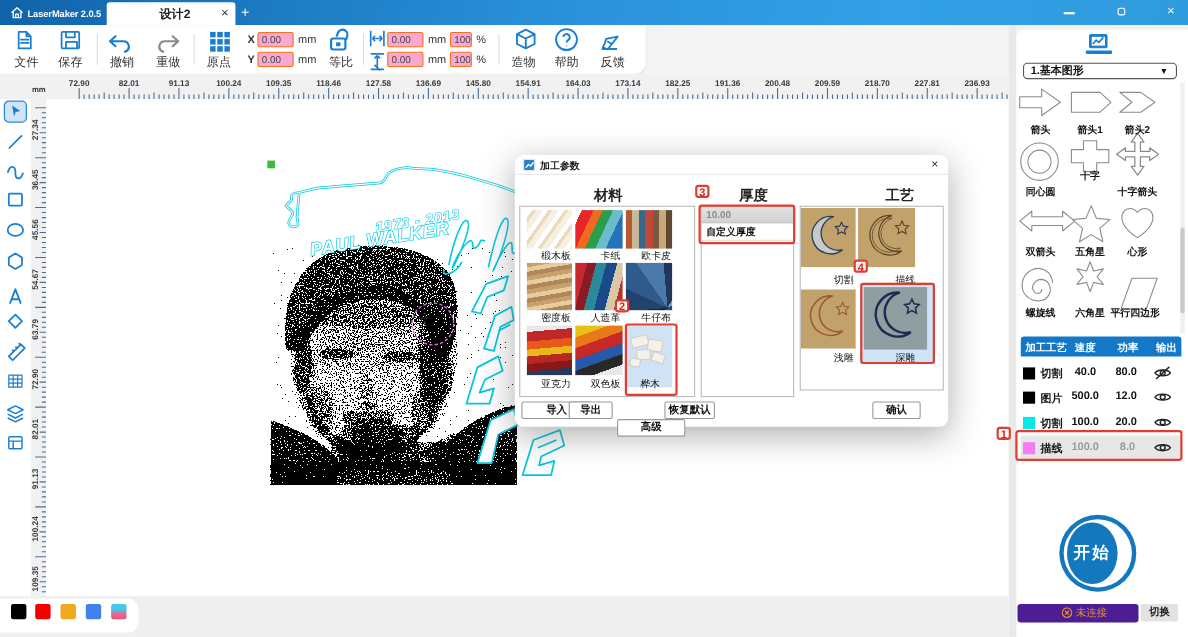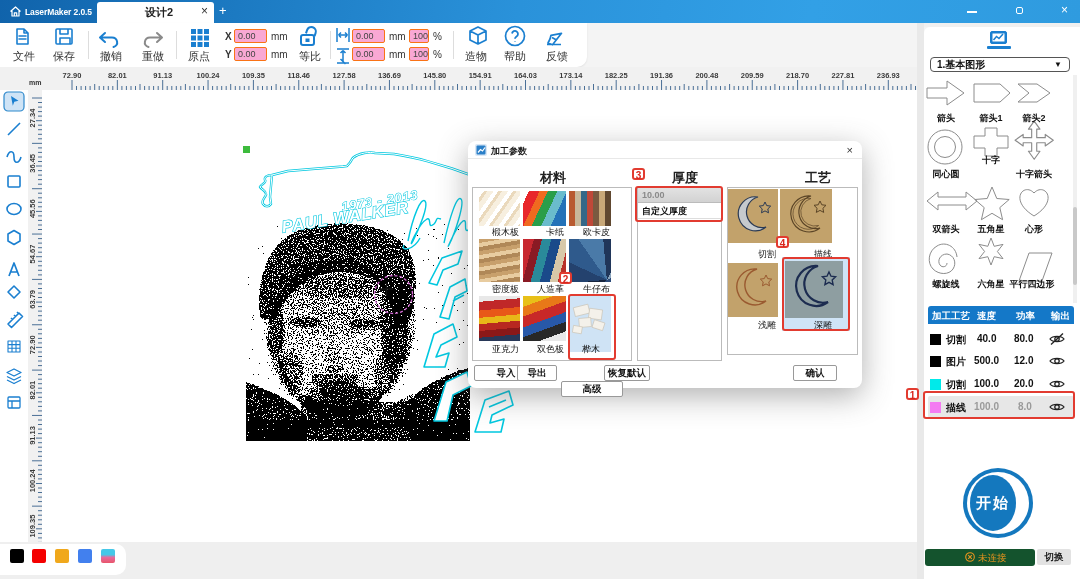--- a/index.html
+++ b/index.html
@@ -38,21 +38,21 @@
 #scrollthumb{left:1073px;top:207px;width:4px;height:78px;background:#c9c9c9;border-radius:2px;}
 
 #thead{left:928px;top:306px;width:146px;height:18px;background:#1478c8;border-radius:3px 3px 0 0;color:#fff;font-size:9.5px;font-weight:bold;}
 .trow{position:absolute;left:928px;width:146px;height:22px;font-size:10px;font-weight:bold;color:#111;}
 .tsw{position:absolute;left:2px;top:6px;width:11px;height:11px;}
 .tcell{position:absolute;top:5px;}
 
 #startbtn{left:963px;top:468px;width:70px;height:70px;border-radius:50%;background:#1478be;}
 #startbtn .inner{position:absolute;left:4px;top:4px;width:62px;height:62px;border-radius:50%;background:#fff;}
 #startbtn .core{position:absolute;left:7px;top:7px;width:46px;height:56px;border-radius:50%;background:#1478be;color:#fff;font-size:15px;font-weight:bold;text-align:center;line-height:56px;letter-spacing:2px;}
-#connbar{left:925px;top:549px;width:110px;height:17px;background:#14532d;border-radius:3px;font-size:9.5px;color:#e8941e;line-height:17px;}
+#connbar{left:925px;top:549px;width:110px;height:17px;background:#4c1d95;border-radius:3px;font-size:9.5px;color:#e8941e;line-height:17px;}
 #switchbtn{left:1037px;top:549px;width:34px;height:16px;background:#e2e2e2;border-radius:2px;text-align:center;font-size:9.5px;font-weight:bold;color:#222;line-height:16px;}
 
 #dialog{left:468px;top:141px;width:394px;height:247px;background:#fff;border-radius:8px;box-shadow:0 8px 30px rgba(80,80,80,.45);}
 #dlgtitle{position:absolute;left:0;top:0;width:100%;height:18px;border-bottom:1px solid #e8e8e8;font-size:9px;color:#222;}
 .dlghead{position:absolute;top:28px;font-size:13px;font-weight:bold;color:#222;font-family:Liberation Mono, monospace;}
 .dlgbox{position:absolute;border:1px solid #bbb;background:#fff;}
 .mlbl{position:absolute;font-size:9px;font-weight:normal;color:#111;text-align:right;}
 .dbtn{position:absolute;border:1px solid #999;border-radius:2px;background:#fff;font-size:9.5px;font-weight:bold;color:#111;text-align:center;height:16px;line-height:14px;}
 .redbox{position:absolute;border:2px solid #e23b30;border-radius:3px;}
 .badge{position:absolute;width:13px;height:12px;background:#fff;border:2.5px solid #e23b30;border-radius:3px;color:#d9251c;font-size:10px;font-weight:bold;text-align:center;line-height:12px;}

